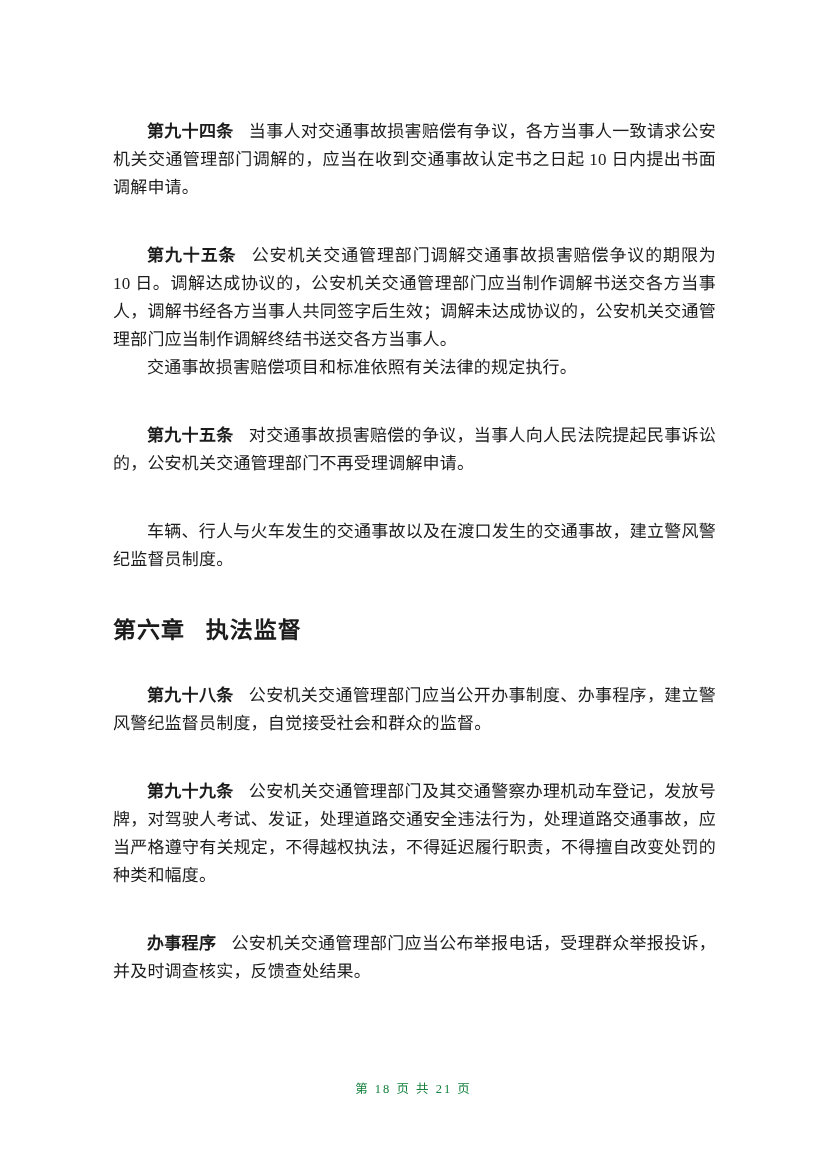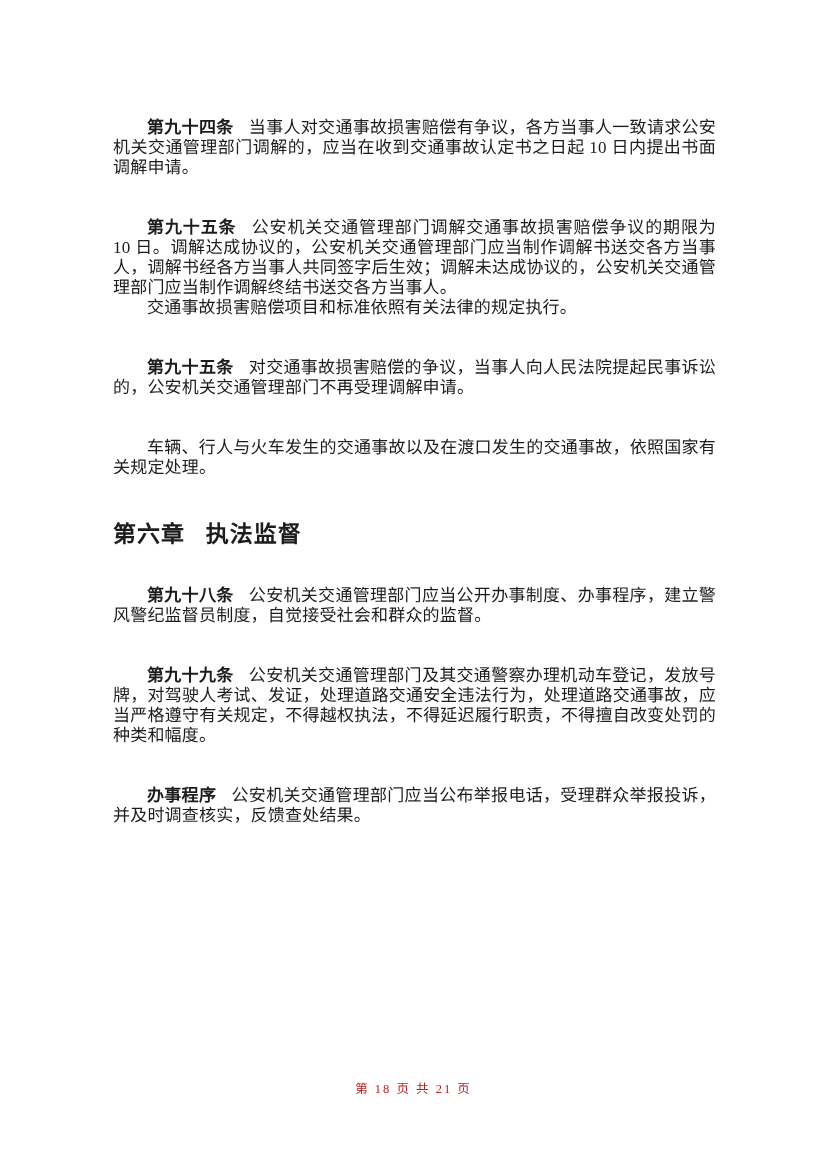--- a/index.html
+++ b/index.html
@@ -22,21 +22,21 @@
     height: 1170px;
     box-sizing: border-box;
     padding: 118px 111px 0 113px;
   }
   .article {
     margin: 0 0 40px 0;
   }
   .para {
     margin: 0;
     font-size: 17px;
-    line-height: 20px;
+    line-height: 28px;
     text-align: justify;
     text-indent: 2em;
     letter-spacing: 0.2px;
   }
   .art-num {
     font-weight: bold;
     margin-right: 0.9em;
   }
   .chapter-heading {
     margin: 18px 0 34px 0;
@@ -48,21 +48,21 @@
   .chapter-heading .chapter-num {
     margin-right: 0.9em;
   }
   .footer {
     position: absolute;
     left: 0;
     top: 1078px;
     width: 827px;
     text-align: center;
     font-size: 12.5px;
-    color: #b91c1c;
+    color: #15803d;
     letter-spacing: 2px;
   }
 </style>
 </head>
 <body>
 
 <div class="page">
 
   <section class="article">
     <p class="para"><span class="art-num">第九十四条</span><span>当事人对交通事故损害赔偿有争议，各方当事人一致请求公安机关交通管理部门调解的，应当在收到交通事故认定书之日起 10 日内提出书面调解申请。</span></p>
@@ -71,21 +71,21 @@
   <section class="article">
     <p class="para"><span class="art-num">第九十五条</span><span>公安机关交通管理部门调解交通事故损害赔偿争议的期限为 10 日。调解达成协议的，公安机关交通管理部门应当制作调解书送交各方当事人，调解书经各方当事人共同签字后生效；调解未达成协议的，公安机关交通管理部门应当制作调解终结书送交各方当事人。</span></p>
     <p class="para">交通事故损害赔偿项目和标准依照有关法律的规定执行。</p>
   </section>
 
   <section class="article">
     <p class="para"><span class="art-num">第九十五条</span><span>对交通事故损害赔偿的争议，当事人向人民法院提起民事诉讼的，公安机关交通管理部门不再受理调解申请。</span></p>
   </section>
 
   <section class="article">
-    <p class="para">车辆、行人与火车发生的交通事故以及在渡口发生的交通事故，依照国家有关规定处理。</p>
+    <p class="para">车辆、行人与火车发生的交通事故以及在渡口发生的交通事故，建立警风警纪监督员制度。</p>
   </section>
 
   <h1 class="chapter-heading"><span class="chapter-num">第六章</span><span>执法监督</span></h1>
 
   <section class="article">
     <p class="para"><span class="art-num">第九十八条</span><span>公安机关交通管理部门应当公开办事制度、办事程序，建立警风警纪监督员制度，自觉接受社会和群众的监督。</span></p>
   </section>
 
   <section class="article">
     <p class="para"><span class="art-num">第九十九条</span><span>公安机关交通管理部门及其交通警察办理机动车登记，发放号牌，对驾驶人考试、发证，处理道路交通安全违法行为，处理道路交通事故，应当严格遵守有关规定，不得越权执法，不得延迟履行职责，不得擅自改变处罚的种类和幅度。</span></p>

